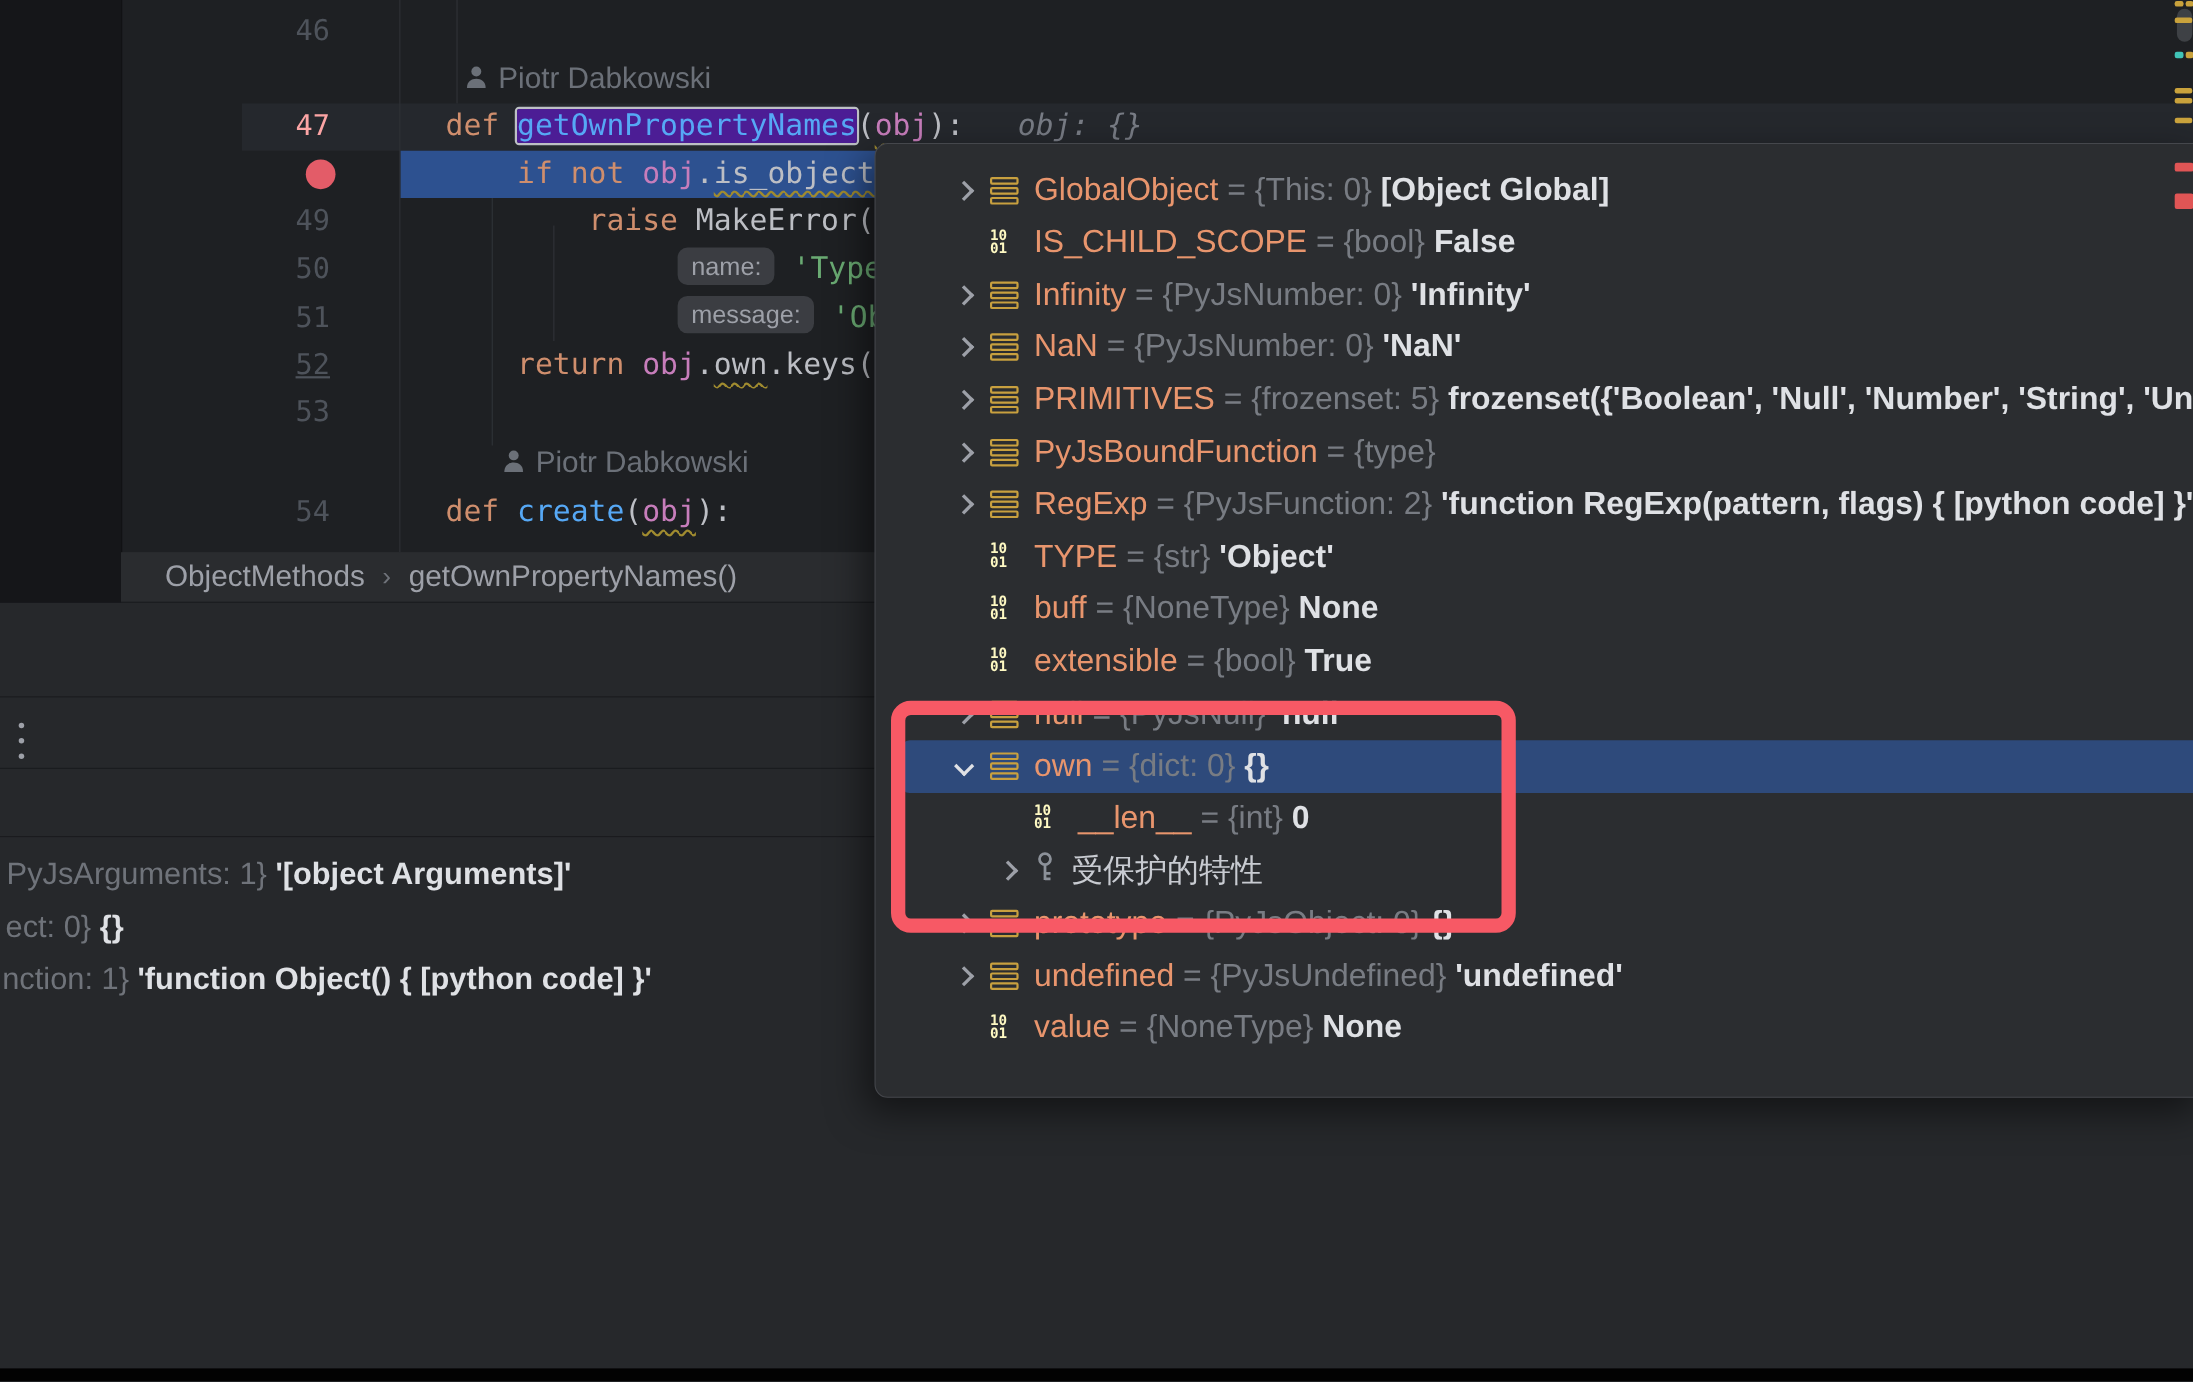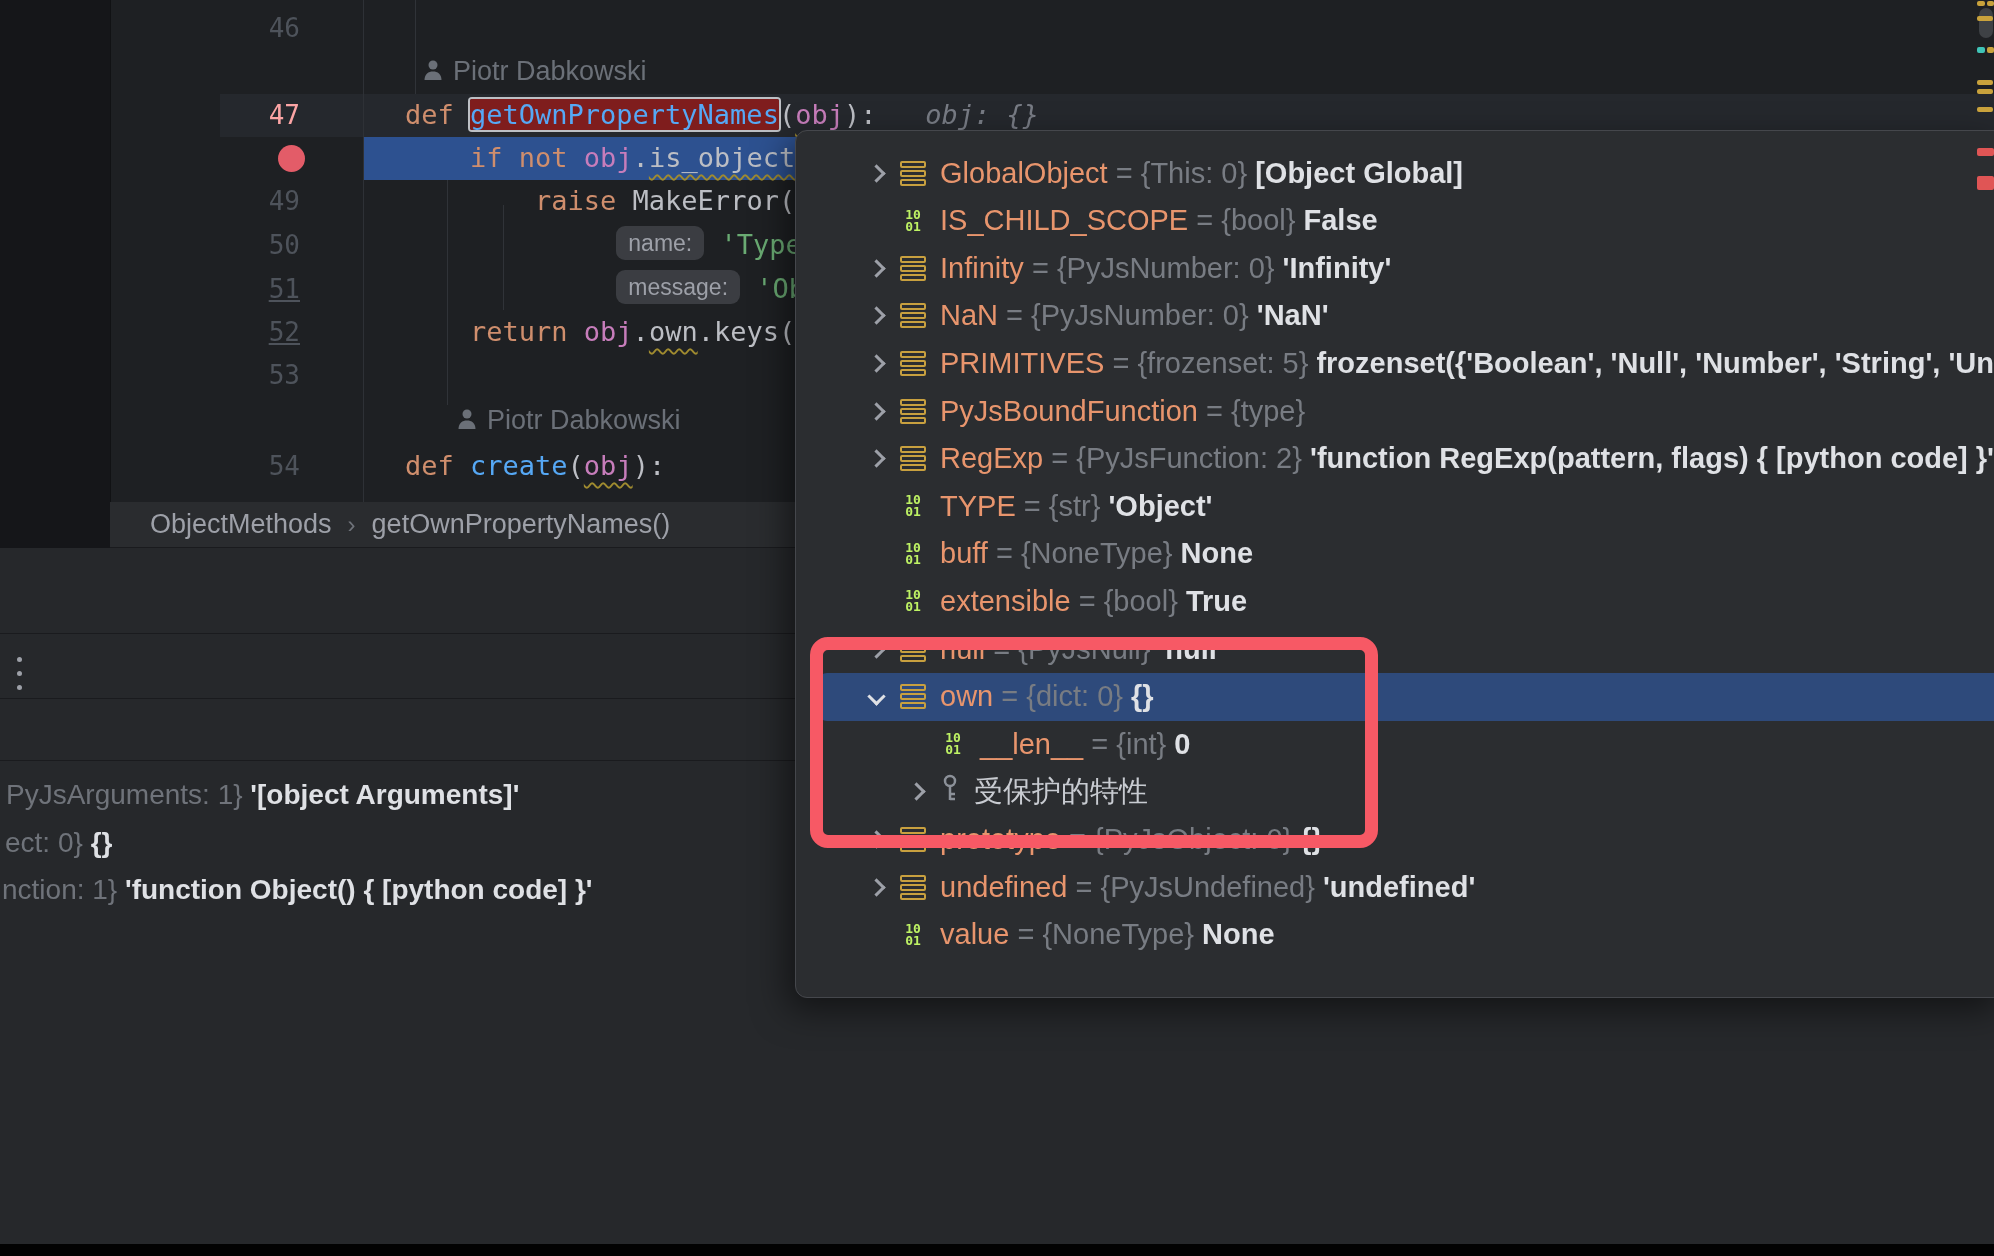--- a/index.html
+++ b/index.html
@@ -14,21 +14,21 @@
   #exec-line-band{position:absolute;left:254px;top:137px;width:541px;height:43px;background:#2D5190;}
   #breakpoint{position:absolute;left:168px;top:145px;width:27px;height:27px;border-radius:50%;background:#E35C68;}
   .lnum{position:absolute;left:98px;width:92px;text-align:right;color:#4E535B;
         font:26px "DejaVu Sans Mono",monospace;line-height:42px;height:42px;}
   .lnum.current{color:#fca5a5;}
   .code-line{position:absolute;white-space:pre;font:27px "DejaVu Sans Mono",monospace;
              line-height:42px;height:42px;color:#BCBEC4;}
   .kw{color:#CF8E6D;} .fn{color:#56A8F5;} .pr{color:#C77DBB;} .pl{color:#BCBEC4;} .st{color:#6AAB73;}
   .hint{color:#787C85;font-style:italic;}
   .warnu{text-decoration:underline wavy #A08B2F 2px;text-underline-offset:7px;text-decoration-skip-ink:none;}
-  .selbox{background:#7f1d1d;box-shadow:0 0 0 2px #BDC0C5;border-radius:2px;}
+  .selbox{background:#4c1d95;box-shadow:0 0 0 2px #BDC0C5;border-radius:2px;}
   .chip{display:inline-block;background:#3B3D42;color:#9DA0A8;border-radius:9px;padding:0 12px;
         font:23px "Liberation Sans",sans-serif;line-height:34px;vertical-align:3px;}
   .author-line{position:absolute;height:42px;line-height:42px;color:#6B7078;
                font:27px "Liberation Sans",sans-serif;display:flex;align-items:center;gap:10px;}
   
   #breadcrumb{position:absolute;left:110px;top:502px;width:685px;height:46px;background:#2A2C2F;
               border-bottom:1px solid #1A1B1E;display:flex;align-items:center;gap:16px;
               padding-left:40px;box-sizing:border-box;font-size:27px;color:#9DA0A8;}
   #breadcrumb .sep{color:#6F737A;font-size:24px;}
   
@@ -45,22 +45,22 @@
          border:1px solid #45474C;border-radius:12px;box-shadow:-8px 12px 34px rgba(0,0,0,.5);
          overflow:hidden;z-index:40;box-sizing:border-box;}
   .dbg-row{position:absolute;left:0;width:100%;height:44px;display:flex;align-items:center;font-size:29px;}
   .row-pill{position:absolute;left:23px;right:0;height:48px;background:#2E4A7B;border-radius:8px 0 0 8px;}
   .chev{width:13px;height:13px;border-right:3px solid #9DA0A8;border-bottom:3px solid #9DA0A8;
         flex:none;box-sizing:border-box;}
   .chev.right{transform:rotate(-45deg);}
   .chev.down{transform:rotate(45deg);border-color:#DFE1E5;}
   .obj-icon{width:26px;height:34px;flex:none;display:flex;flex-direction:column;justify-content:center;gap:2px;}
   .obj-icon i{display:block;height:7px;border:2.5px solid #C8A03F;border-radius:2px;box-sizing:border-box;}
-  .bin-icon{width:26px;flex:none;font:bold 13px "DejaVu Sans Mono",monospace;color:#bef264;
-            line-height:12px;text-align:center;}
+  .bin-icon{width:26px;flex:none;font:bold 13px "DejaVu Sans Mono",monospace;color:#fef9c3;
+            line-height:12px;}
   .dbg-name{color:#E8956D;white-space:pre;}
   .dbg-name.special{color:#C8CBD1;}
   .dbg-eq,.dbg-type{color:#787C83;white-space:pre;}
   .dbg-val{color:#DFE1E5;font-weight:600;white-space:pre;}
   
   #red-annotation{position:absolute;left:810px;top:637px;width:568px;height:211px;
                   border:13px solid #F75965;border-radius:18px;z-index:60;box-sizing:border-box;}
   
   .stripe-mark{position:absolute;z-index:80;border-radius:2px;}
   #scroll-thumb{position:absolute;left:1979px;top:8px;width:14px;height:30px;background:#3E4145;
@@ -77,21 +77,21 @@
     <div id="exec-line-band"></div>
     <div class="indent-guide" style="left:305px;top:0;height:94px;"></div>
     <div class="indent-guide" style="left:337px;top:180px;height:225px;"></div>
     <div class="indent-guide" style="left:393px;top:205px;height:105px;"></div>
     <div id="gutter-border"></div>
     <div id="gutter">
         <div class="lnum" style="top: 7px;">46</div>
         <div class="lnum current" style="top: 94px;">47</div>
         <div class="lnum" style="top: 180px;">49</div>
         <div class="lnum" style="top: 224px;">50</div>
-        <div class="lnum" style="top: 268px; text-decoration: underline;">51</div>
+        <div class="lnum" style="top: 268px;">51</div>
         <div class="lnum" style="top: 311px; text-decoration: underline;">52</div>
         <div class="lnum" style="top: 354px;">53</div>
         <div class="lnum" style="top: 445px;">54</div>
       </div>
     <div id="breakpoint"></div>
     <div id="code-lines">
         <div class="author-line" style="top: 50px; left: 313px;">
           <svg width="20" height="24" viewBox="0 0 20 24">
             <circle cx="10" cy="6" r="4.5" fill="#6B7078"></circle>
             <path d="M1.5 21c0-6 4-8.5 8.5-8.5s8.5 2.5 8.5 8.5z" fill="#6B7078"></path>

